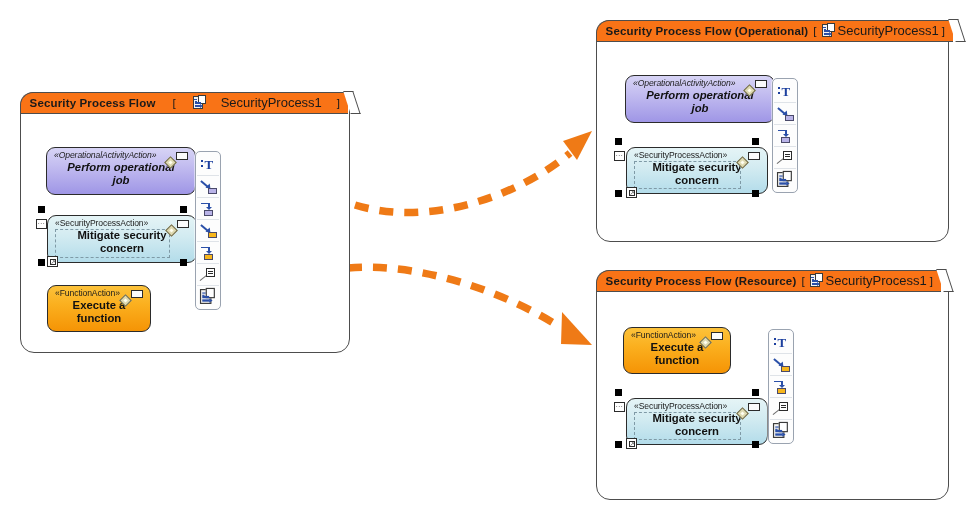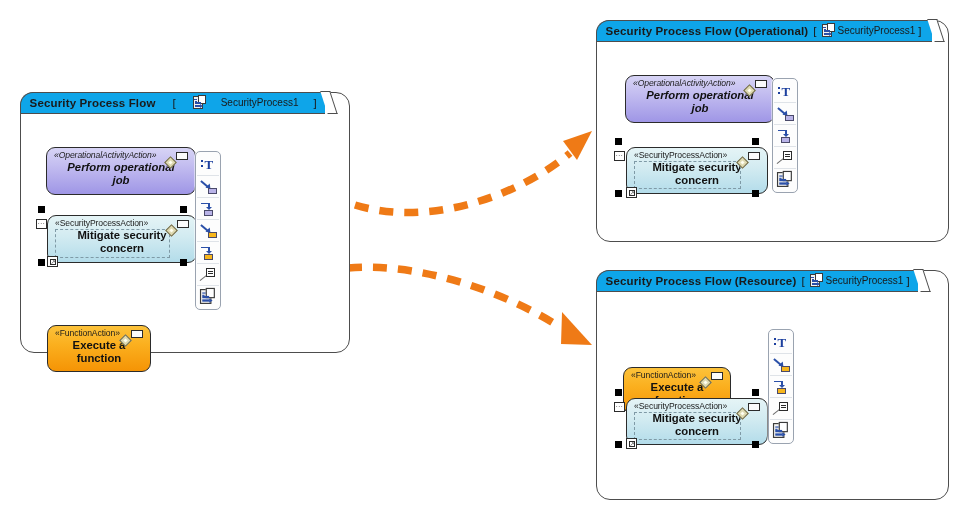--- a/index.html
+++ b/index.html
@@ -25,21 +25,21 @@
   }
   .panel-title {
     position: absolute;
     top: -1.4px;
     left: -1.4px;
     height: 22px;
     display: flex;
     align-items: center;
     padding: 0 8px 0 9px;
     box-sizing: border-box;
-    background: #0ea5e9;
+    background: #f97316;
     border: 1.4px solid #4d4d4d;
     border-top-left-radius: 13px;
     border-right: none;
     white-space: nowrap;
   }
   .panel-title::after {
     content: "";
     position: absolute;
     right: -9px;
     top: -1.4px;
@@ -58,21 +58,21 @@
     color: #1a1a1a;
     letter-spacing: 0.15px;
   }
   .ptitle-brk {
     font-size: 11.5px;
     color: #1a1a1a;
     margin: 0 3px 0 5px;
   }
   .ptitle-brk.close { margin: 0 0 0 3px; }
   .ptitle-ref {
-    font-size: 10px;
+    font-size: 13px;
     color: #1a1a1a;
   }
 
   
   .diag-icon {
     width: 14px;
     height: 15px;
     position: relative;
     display: inline-block;
     vertical-align: middle;
@@ -135,21 +135,20 @@
     text-align: center;
     line-height: 13px;
     padding: 1px 6px 0 6px;
   }
   .act.purple {
     background: linear-gradient(to bottom, #d7d4f5 0%, #c3bdf0 38%, #9f96e6 100%);
     font-style: italic;
   }
   .act.orange {
     background: linear-gradient(to bottom, #fcc23a 0%, #fbb01f 40%, #f59405 100%);
-    margin-top: 40px;
   }
   .act.cyan {
     background: linear-gradient(to bottom, #e5f4f6 0%, #d2ebf1 45%, #b3dcea 100%);
   }
 
   
   .mini-rect {
     position: absolute;
     right: 7px;
     top: 4px;

